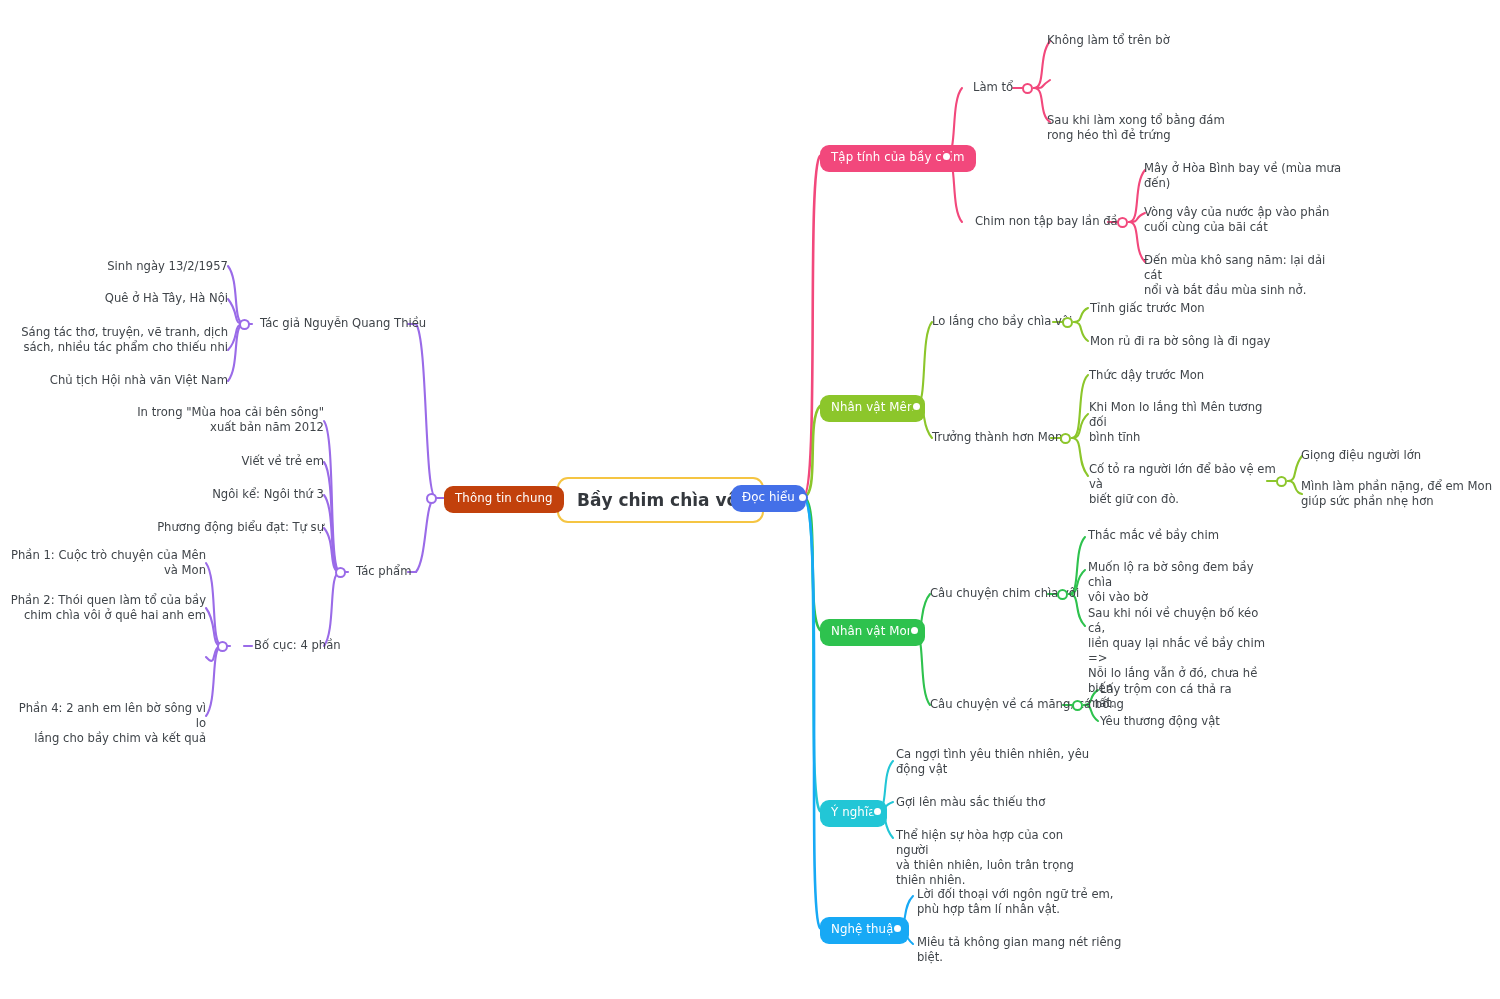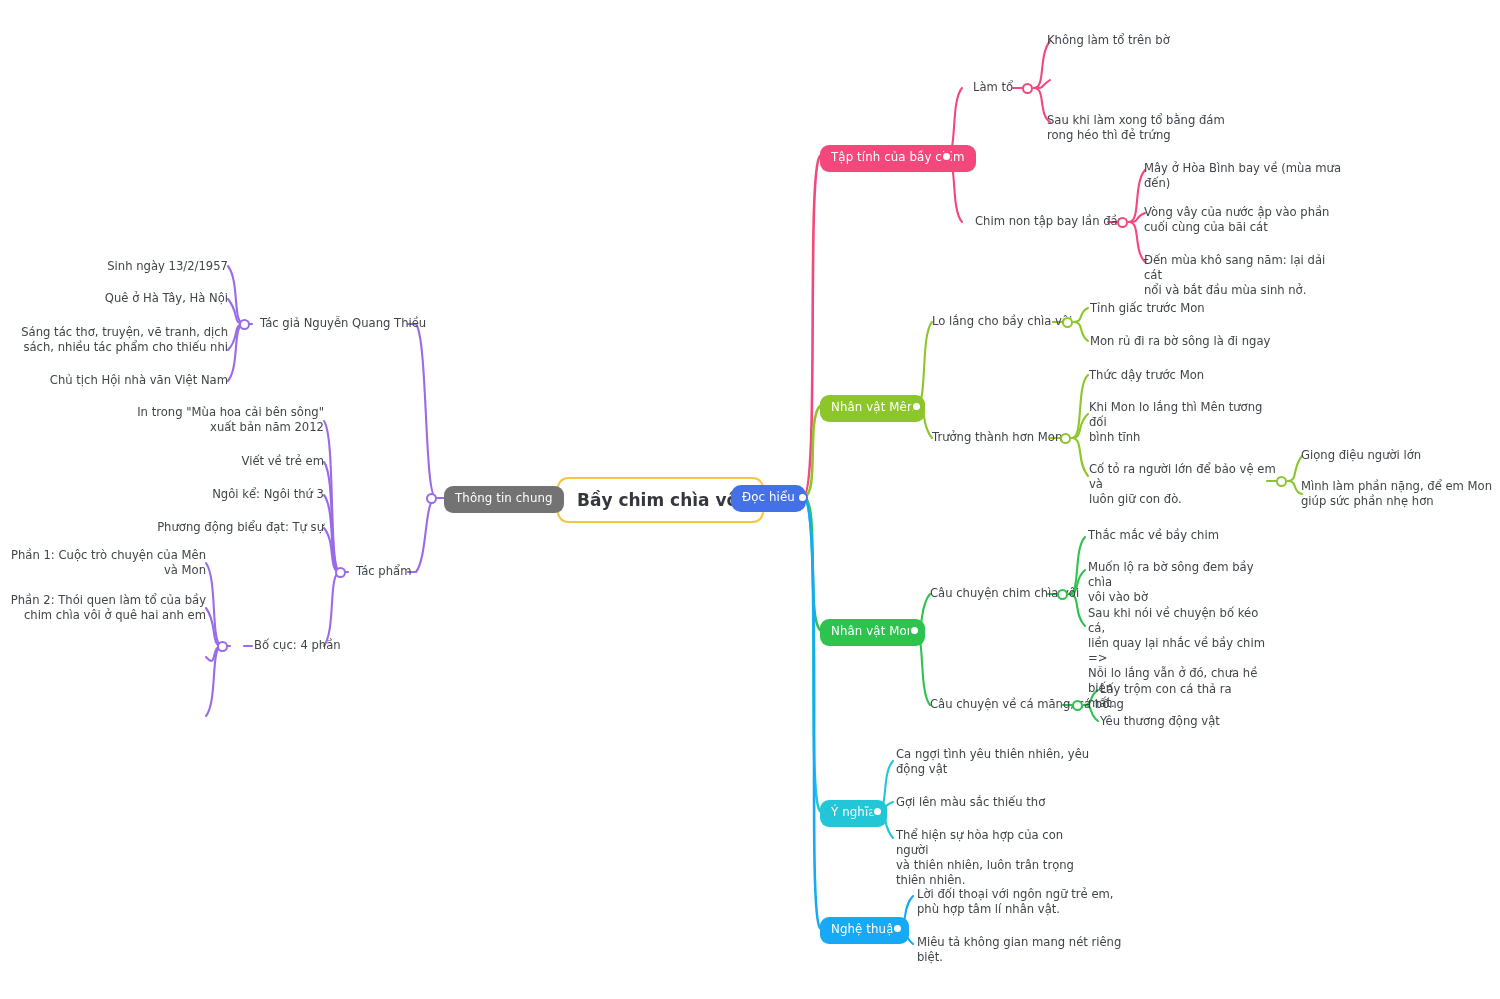--- a/index.html
+++ b/index.html
@@ -131,21 +131,21 @@
 
       <path d="M888,928 L897,928" stroke="#17A9F5"></path>
       <path d="M897,928 C909,928 901,908 913,896" stroke="#17A9F5"></path>
       <path d="M897,928 C909,928 901,934 913,944" stroke="#17A9F5"></path>
 
     </g>
   </svg>
 
   <div class="node root" style="left:557px;top:477px;">Bầy chim chìa vôi</div>
 
-  <div class="node badge" style="left:444px;top:486px;background:#737373;text-align:center;">Thông tin chung</div>
+  <div class="node badge" style="left:444px;top:486px;background:#c2410c;text-align:center;">Thông tin chung</div>
   <div class="dot" style="left:426px;top:493px;border:2.2px solid #9A6BE8;"></div>
 
   <div class="node leaf l" style="left:260px;top:316px;">Tác giả Nguyễn Quang Thiều</div>
   <div class="dot" style="left:239px;top:319px;border:2.2px solid #9A6BE8;"></div>
   <div class="node leaf r" style="left:20px;top:259px;width:208px;">Sinh ngày 13/2/1957</div>
   <div class="node leaf r" style="left:20px;top:291px;width:208px;">Quê ở Hà Tây, Hà Nội</div>
   <div class="node leaf r" style="left:20px;top:325px;width:208px;">Sáng tác thơ, truyện, vẽ tranh, dịch
 sách, nhiều tác phẩm cho thiếu nhi</div>
   <div class="node leaf r" style="left:20px;top:373px;width:208px;">Chủ tịch Hội nhà văn Việt Nam</div>
 
@@ -156,20 +156,22 @@
   <div class="node leaf r" style="left:110px;top:454px;width:214px;">Viết về trẻ em</div>
   <div class="node leaf r" style="left:110px;top:487px;width:214px;">Ngôi kể: Ngôi thứ 3</div>
   <div class="node leaf r" style="left:110px;top:520px;width:214px;">Phương động biểu đạt: Tự sự</div>
 
   <div class="node leaf l" style="left:254px;top:638px;">Bố cục: 4 phần</div>
   <div class="dot" style="left:217px;top:641px;border:2.2px solid #9A6BE8;"></div>
   <div class="node leaf r" style="left:10px;top:548px;width:196px;">Phần 1: Cuộc trò chuyện của Mên
 và Mon</div>
   <div class="node leaf r" style="left:10px;top:593px;width:196px;">Phần 2: Thói quen làm tổ của bầy
 chim chìa vôi ở quê hai anh em</div>
+  <div class="node leaf r" style="left:10px;top:701px;width:196px;">Phần 4: 2 anh em lên bờ sông vì lo
+lắng cho bầy chim và kết quả</div>
 
   <div class="node badge" style="left:731px;top:485px;background:#4470E8;border-radius:10px;">Đọc hiểu</div>
   <div class="dot" style="left:797px;top:492px;border:2.2px solid #4470E8;"></div>
 
   <div class="node badge" style="left:820px;top:145px;background:#F2487C;">Tập tính của bầy chim</div>
   <div class="dot" style="left:941px;top:151px;border:2.2px solid #F2487C;"></div>
 
   <div class="node leaf l" style="left:973px;top:80px;">Làm tổ</div>
   <div class="dot" style="left:1022px;top:83px;border:2.2px solid #F2487C;"></div>
   <div class="node leaf l" style="left:1047px;top:33px;width:220px;">Không làm tổ trên bờ</div>
@@ -192,21 +194,21 @@
   <div class="dot" style="left:1062px;top:317px;border:2.2px solid #8CC62B;"></div>
   <div class="node leaf l" style="left:1090px;top:301px;width:210px;">Tỉnh giấc trước Mon</div>
   <div class="node leaf l" style="left:1090px;top:334px;width:215px;">Mon rủ đi ra bờ sông là đi ngay</div>
 
   <div class="node leaf l" style="left:932px;top:430px;">Trưởng thành hơn Mon</div>
   <div class="dot" style="left:1060px;top:433px;border:2.2px solid #8CC62B;"></div>
   <div class="node leaf l" style="left:1089px;top:368px;width:210px;">Thức dậy trước Mon</div>
   <div class="node leaf l" style="left:1089px;top:400px;width:190px;">Khi Mon lo lắng thì Mên tương đối
 bình tĩnh</div>
   <div class="node leaf l" style="left:1089px;top:462px;width:190px;">Cố tỏ ra người lớn để bảo vệ em và
-luôn giữ con đò.</div>
+biết giữ con đò.</div>
   <div class="dot" style="left:1276px;top:476px;border:2.2px solid #8CC62B;"></div>
   <div class="node leaf l" style="left:1301px;top:448px;width:195px;">Giọng điệu người lớn</div>
   <div class="node leaf l" style="left:1301px;top:479px;width:195px;">Mình làm phần nặng, để em Mon
 giúp sức phần nhẹ hơn</div>
 
   <div class="node badge" style="left:820px;top:619px;background:#2EC24E;">Nhân vật Mon</div>
   <div class="dot" style="left:909px;top:625px;border:2.2px solid #2EC24E;"></div>
 
   <div class="node leaf l" style="left:930px;top:586px;">Câu chuyện chim chìa vôi</div>
   <div class="dot" style="left:1057px;top:589px;border:2.2px solid #2EC24E;"></div>

